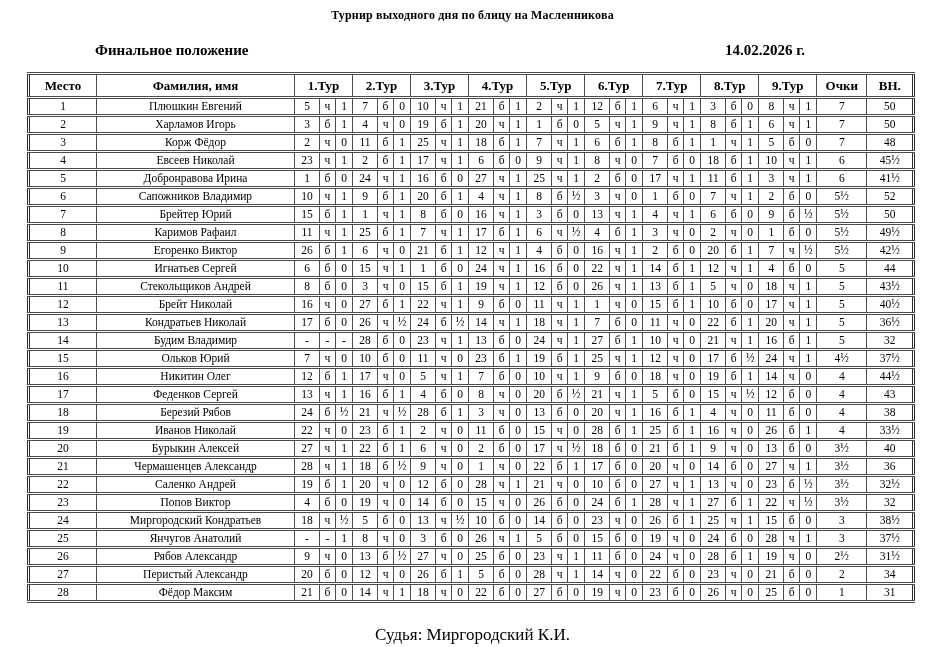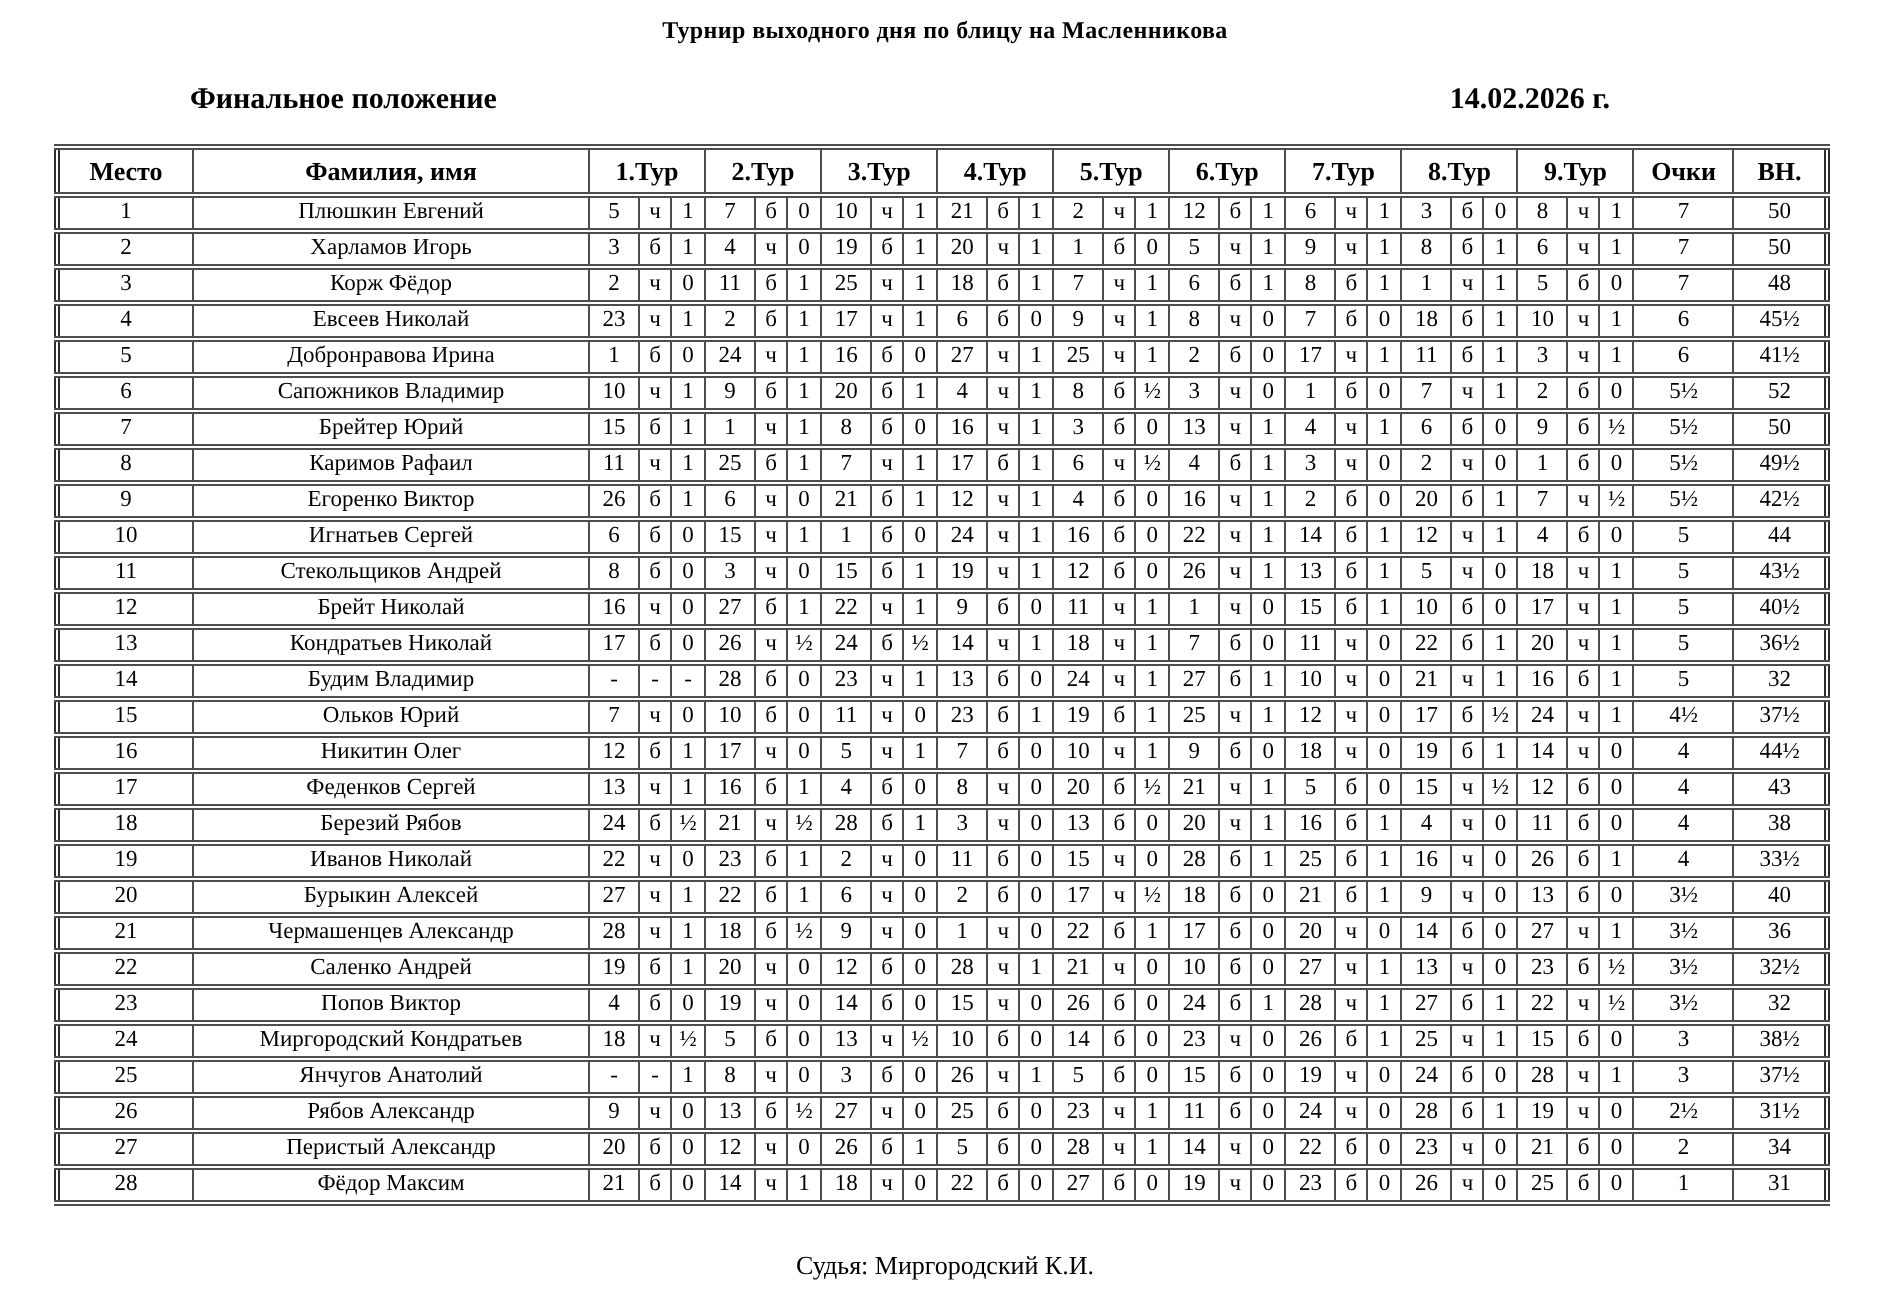--- a/index.html
+++ b/index.html
@@ -27,21 +27,21 @@
     border-left:1px solid #4d4d4d; border-right:1px solid #4d4d4d;
     text-align:center; vertical-align:middle;
     padding:0; overflow:hidden; white-space:nowrap;
   }
   .results tr { border-top:3px double #4d4d4d; border-bottom:3px double #4d4d4d; }
   .results thead tr { height:24px; }
   .results thead th { font-size:13px; font-weight:bold; }
   .results tbody tr { height:18px; }
   .results tbody td { font-size:11.5px; line-height:1; }
   .footer {
-    text-align:center; font-size:13px; margin-top:22px;
+    text-align:center; font-size:17px; margin-top:22px;
   }
 </style>
 </head>
 <body>
 
 <div class="title">Турнир выходного дня по блицу на Масленникова</div>
 
 <div class="subtitle-row">
   <span>Финальное положение</span>
   <span>14.02.2026 г.</span>

